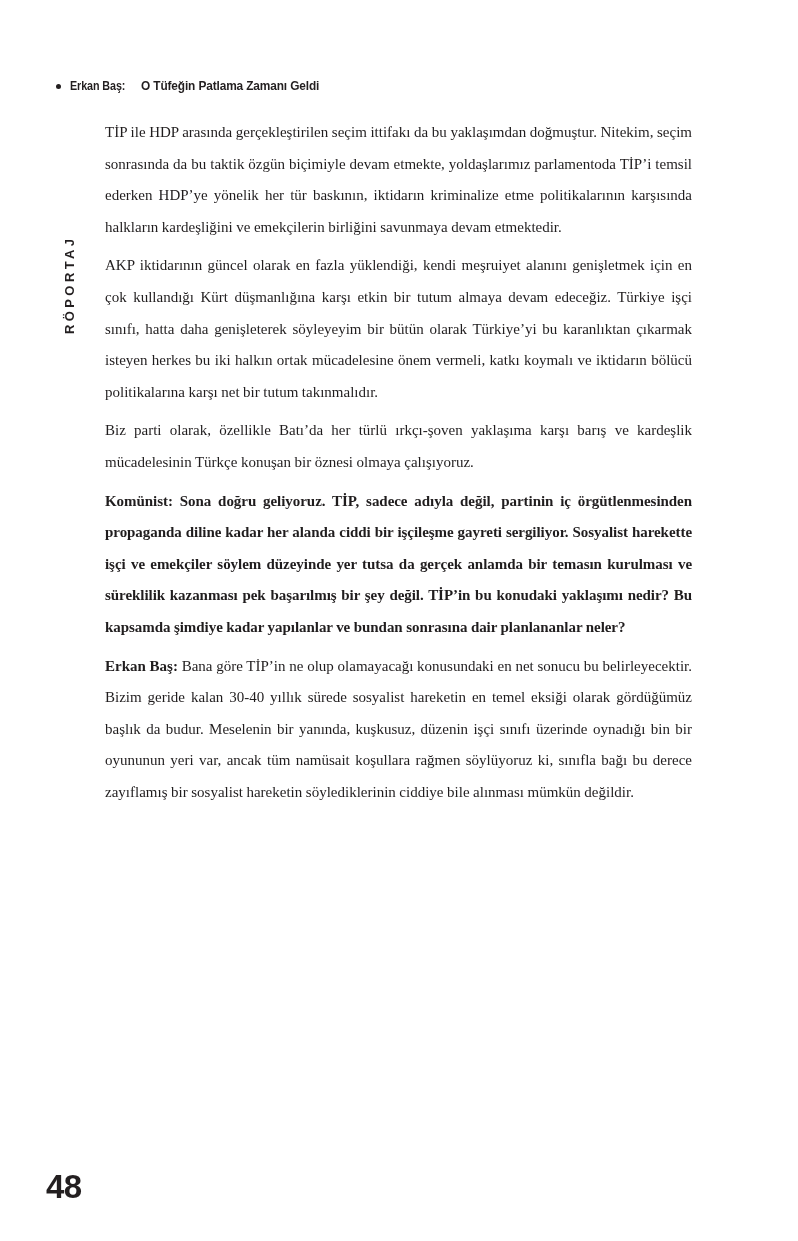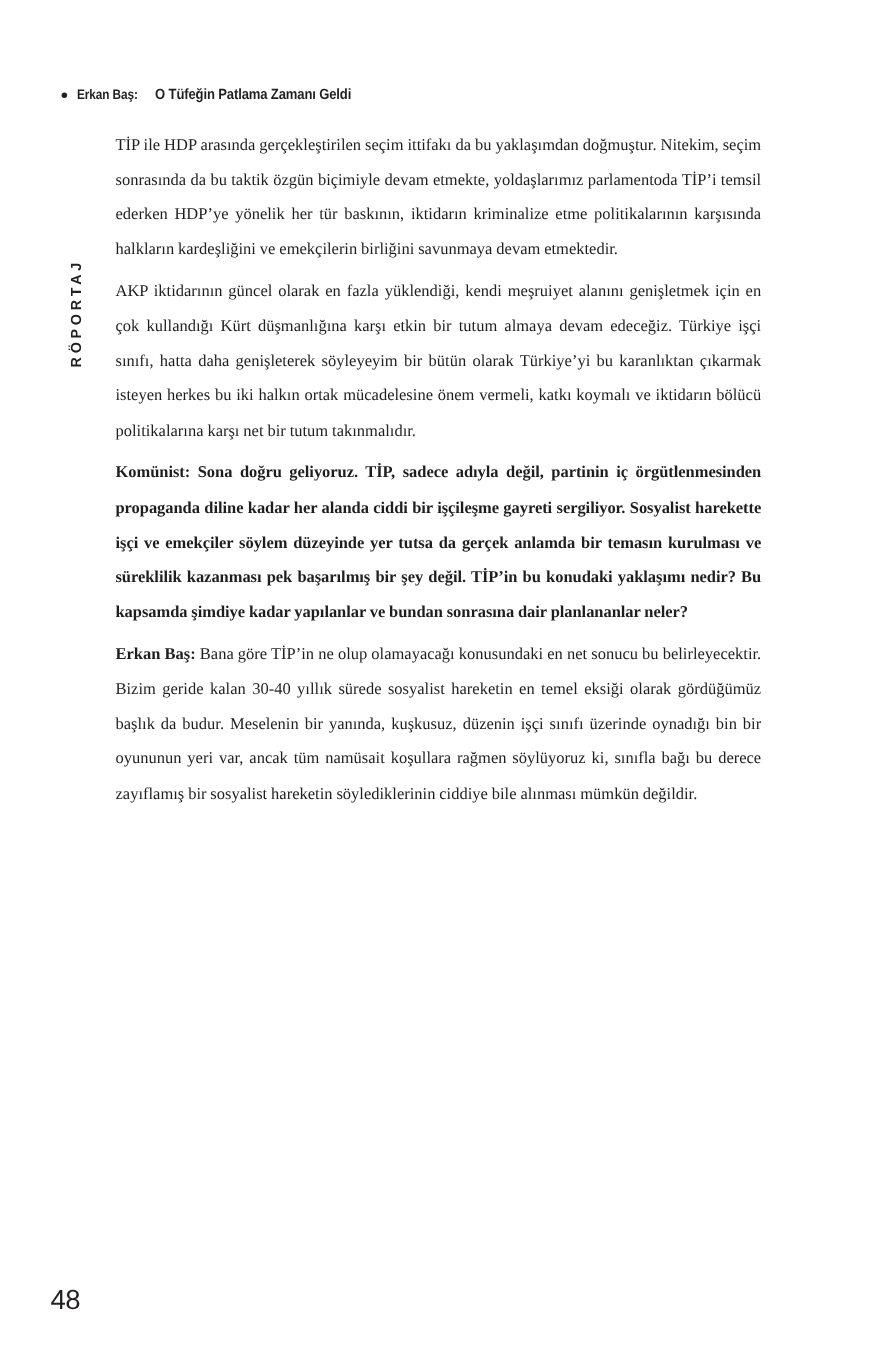--- a/index.html
+++ b/index.html
@@ -121,22 +121,22 @@
   .lead {
     font-weight: 700;
   }
 
   
   .folio {
     position: absolute;
     left: 46px;
     top: 1152px;
     font-family: "Liberation Sans", "DejaVu Sans", sans-serif;
-    font-size: 25px;
-    font-weight: 400;
+    font-size: 33px;
+    font-weight: 700;
     color: #231f20;
     letter-spacing: -0.6px;
   }
 </style>
 </head>
 <body>
 
 <div class="page">
 
   <div class="runhead">
@@ -148,20 +148,21 @@
   <div class="section-tab">
     <span class="section-tab-label">RÖPORTAJ</span>
   </div>
 
   <div class="column">
 
     <p class="body">TİP ile HDP arasında gerçekleştirilen seçim ittifakı da bu yaklaşımdan doğmuştur. Nitekim, seçim sonrasında da bu taktik özgün biçimiyle devam etmekte, yoldaşlarımız parlamentoda TİP’i temsil ederken HDP’ye yönelik her tür baskının, iktidarın kriminalize etme politikalarının karşısında halkların kardeşliğini ve emekçilerin birliğini savunmaya devam etmektedir.</p>
 
     <p class="body">AKP iktidarının güncel olarak en fazla yüklendiği, kendi meşruiyet alanını genişletmek için en çok kullandığı Kürt düşmanlığına karşı etkin bir tutum almaya devam edeceğiz. Türkiye işçi sınıfı, hatta daha genişleterek söyleyeyim bir bütün olarak Türkiye’yi bu karanlıktan çıkarmak isteyen herkes bu iki halkın ortak mücadelesine önem vermeli, katkı koymalı ve iktidarın bölücü politikalarına karşı net bir tutum takınmalıdır.</p>
 
+    <p class="body">Biz parti olarak, özellikle Batı’da her türlü ırkçı-şoven yaklaşıma karşı barış ve kardeşlik mücadelesinin Türkçe konuşan bir öznesi olmaya çalışıyoruz.</p>
 
     <p class="body question gap-large">Komünist: Sona doğru geliyoruz. TİP, sadece adıyla değil, partinin iç örgütlenmesinden propaganda diline kadar her alanda ciddi bir işçileşme gayreti sergiliyor. Sosyalist harekette işçi ve emekçiler söylem düzeyinde yer tutsa da gerçek anlamda bir temasın kurulması ve süreklilik kazanması pek başarılmış bir şey değil. TİP’in bu konudaki yaklaşımı nedir? Bu kapsamda şimdiye kadar yapılanlar ve bundan sonrasına dair planlananlar neler?</p>
 
     <p class="body gap-large"><span class="lead">Erkan Baş:</span><span> Bana göre TİP’in ne olup olamayacağı konusundaki en net sonucu bu belirleyecektir. Bizim geride kalan 30-40 yıllık sürede sosyalist hareketin en temel eksiği olarak gördüğümüz başlık da budur. Meselenin bir yanında, kuşkusuz, düzenin işçi sınıfı üzerinde oynadığı bin bir oyununun yeri var, ancak tüm namüsait koşullara rağmen söylüyoruz ki, sınıfla bağı bu derece zayıflamış bir sosyalist hareketin söylediklerinin ciddiye bile alınması mümkün değildir.</span></p>
 
   </div>
 
   <div class="folio">48</div>
 
 </div>

